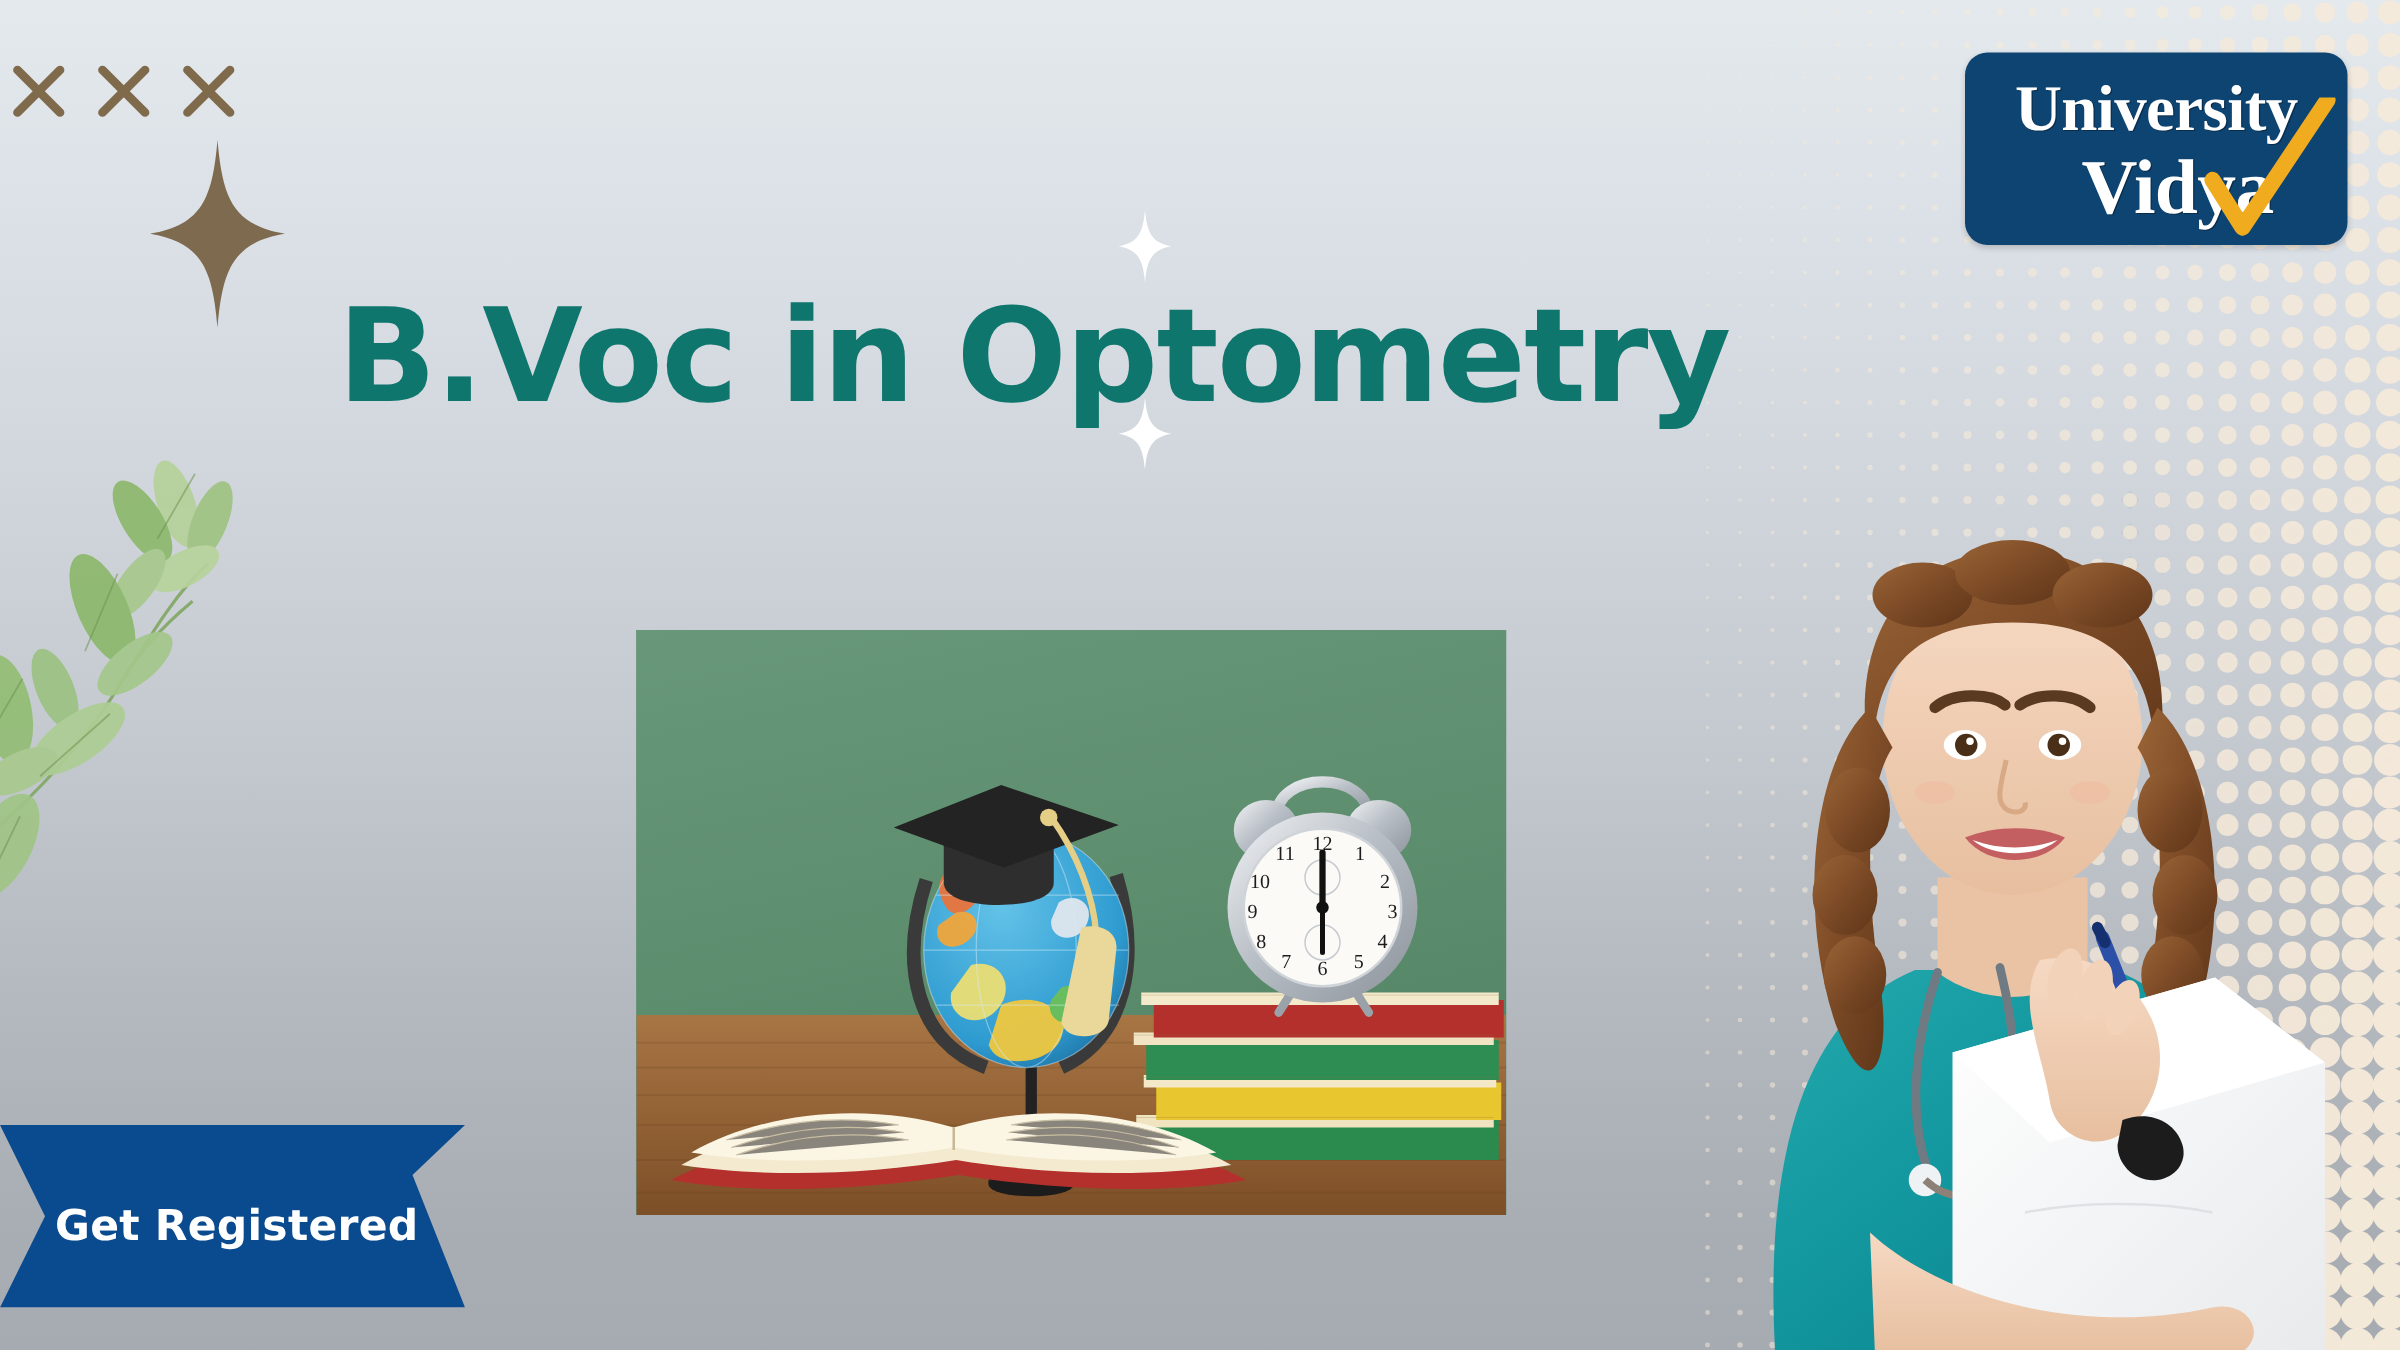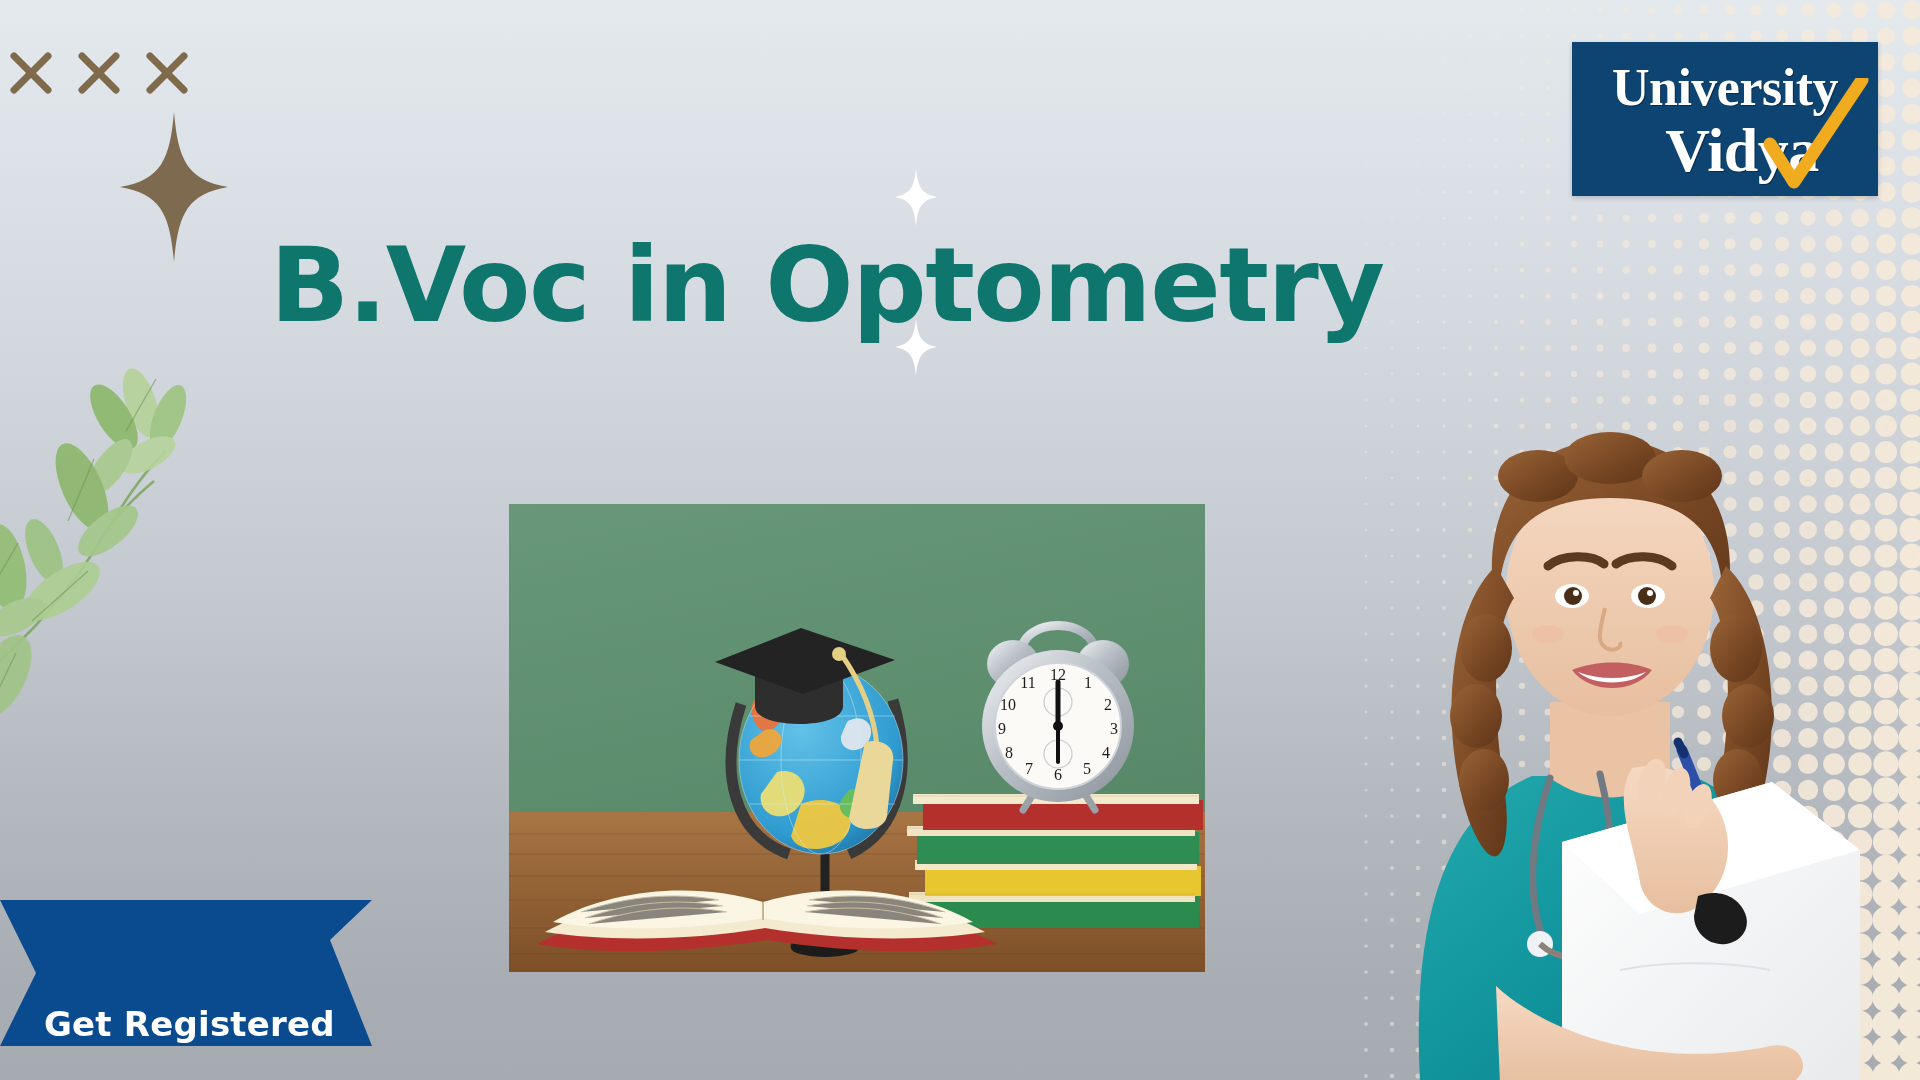--- a/index.html
+++ b/index.html
@@ -19,21 +19,21 @@
 
   
   .halftone {
     position:absolute; top:0; right:0; width:560px; height:1080px;
     pointer-events:none; z-index:1;
   }
 
   
   .logo-card {
     position:absolute; left:1572px; top:42px; width:306px; height:154px;
-    background:#0e4472; border-radius:0; z-index:6;
+    background:#0e4472; border-radius:18px; z-index:6;
     box-shadow: 0 2px 5px rgba(0,0,0,.18);
     display:flex; flex-direction:column; align-items:center; justify-content:center;
     overflow:hidden;
     gap:16px;
   }
   .logo-line1 {
     font-family:"Liberation Serif", serif; font-weight:700;
     color:#ffffff; font-size:52px; line-height:.98; letter-spacing:-.5px;
     text-shadow: 1px 1px 0 rgba(0,0,0,.35);
     margin-top:6px; position:relative; z-index:2;
@@ -80,21 +80,21 @@
   .person {
     position:absolute; right:0px; top:330px; width:620px; height:750px;
     z-index:5; overflow:hidden; pointer-events:none;
   }
 
   
   .ribbon {
     position:absolute; left:0px; top:900px; width:372px; height:146px; z-index:7;
   }
   .ribbon-label {
-    position:absolute; left:44px; top:1004px; z-index:8;
+    position:absolute; left:44px; top:961px; z-index:8;
     font-family:"DejaVu Sans", sans-serif; font-weight:700;
     font-size:34px; color:#ffffff; letter-spacing:.2px;
   }
 </style>
 </head>
 <body>
 
 <div class="halftone">
   <svg width="560" height="1080" viewBox="0 0 560 1080" xmlns="http://www.w3.org/2000/svg">
     <defs>

